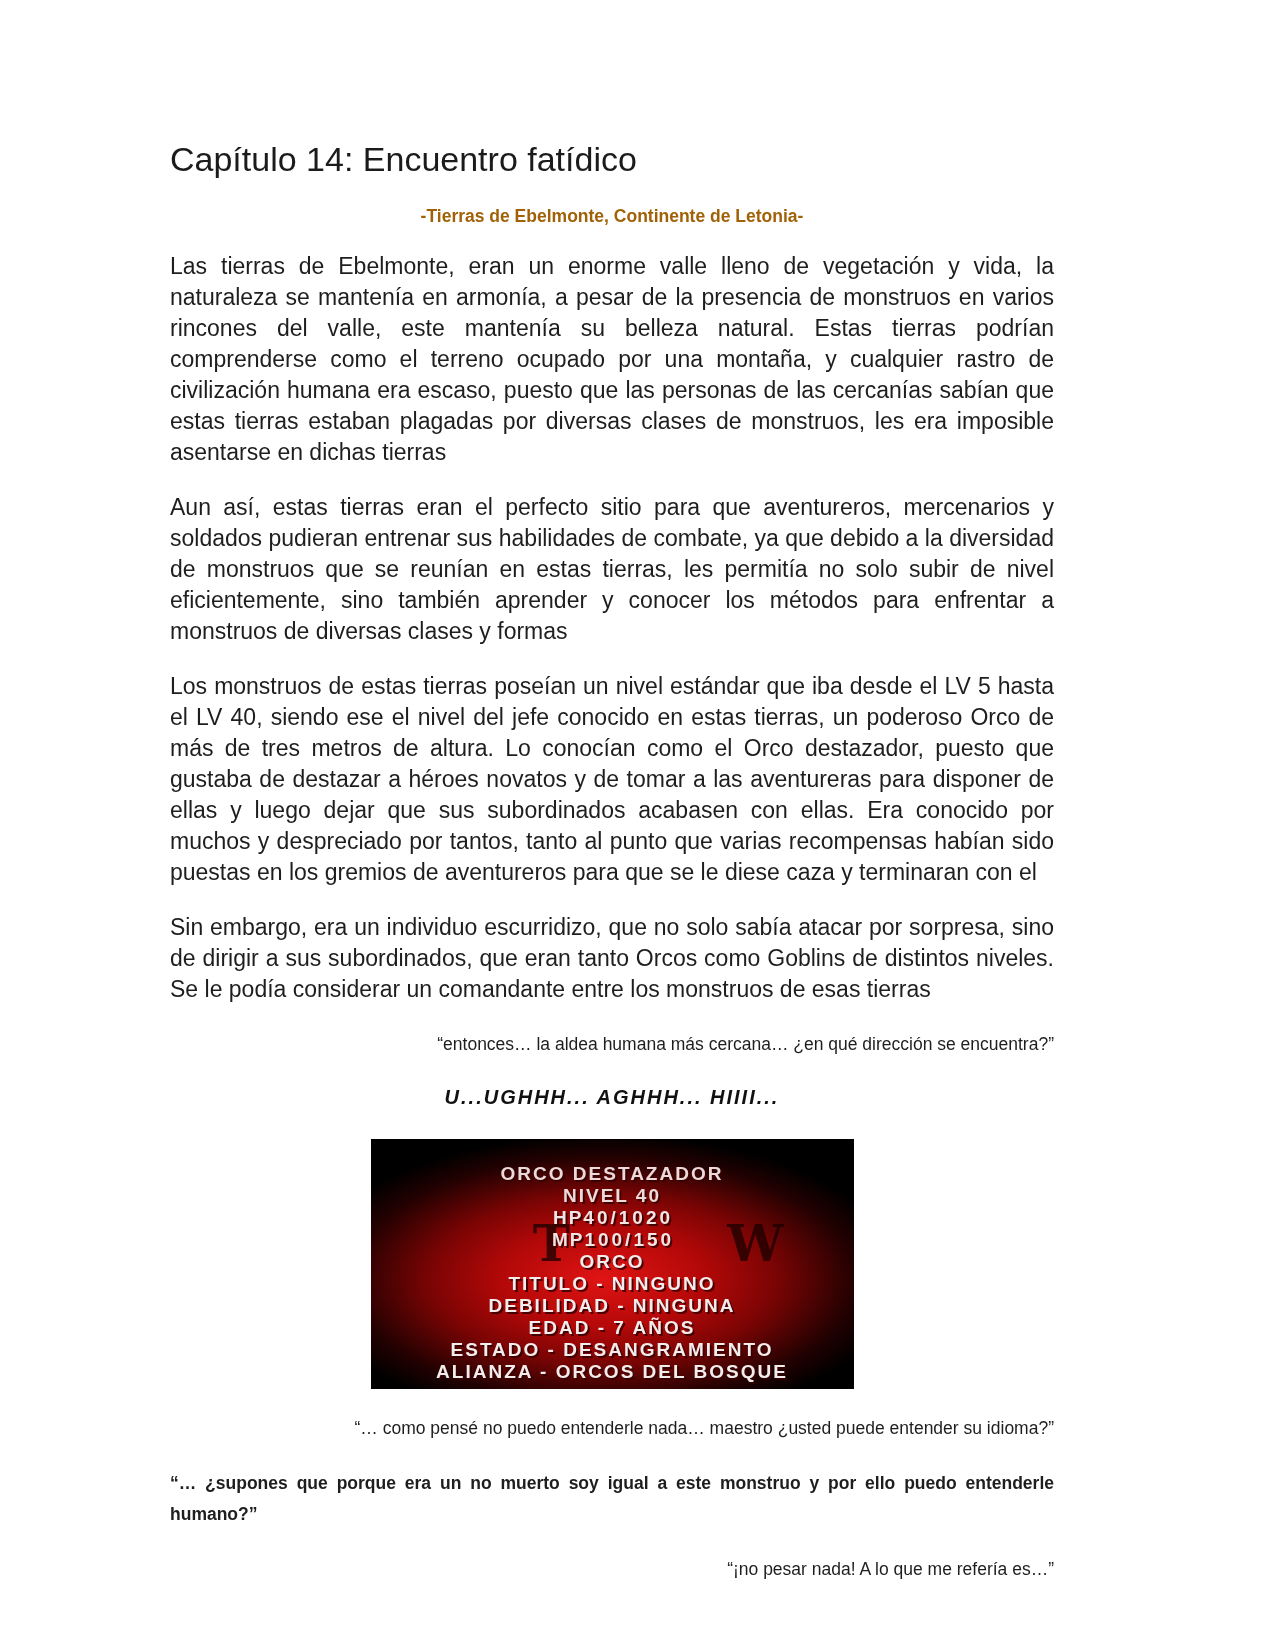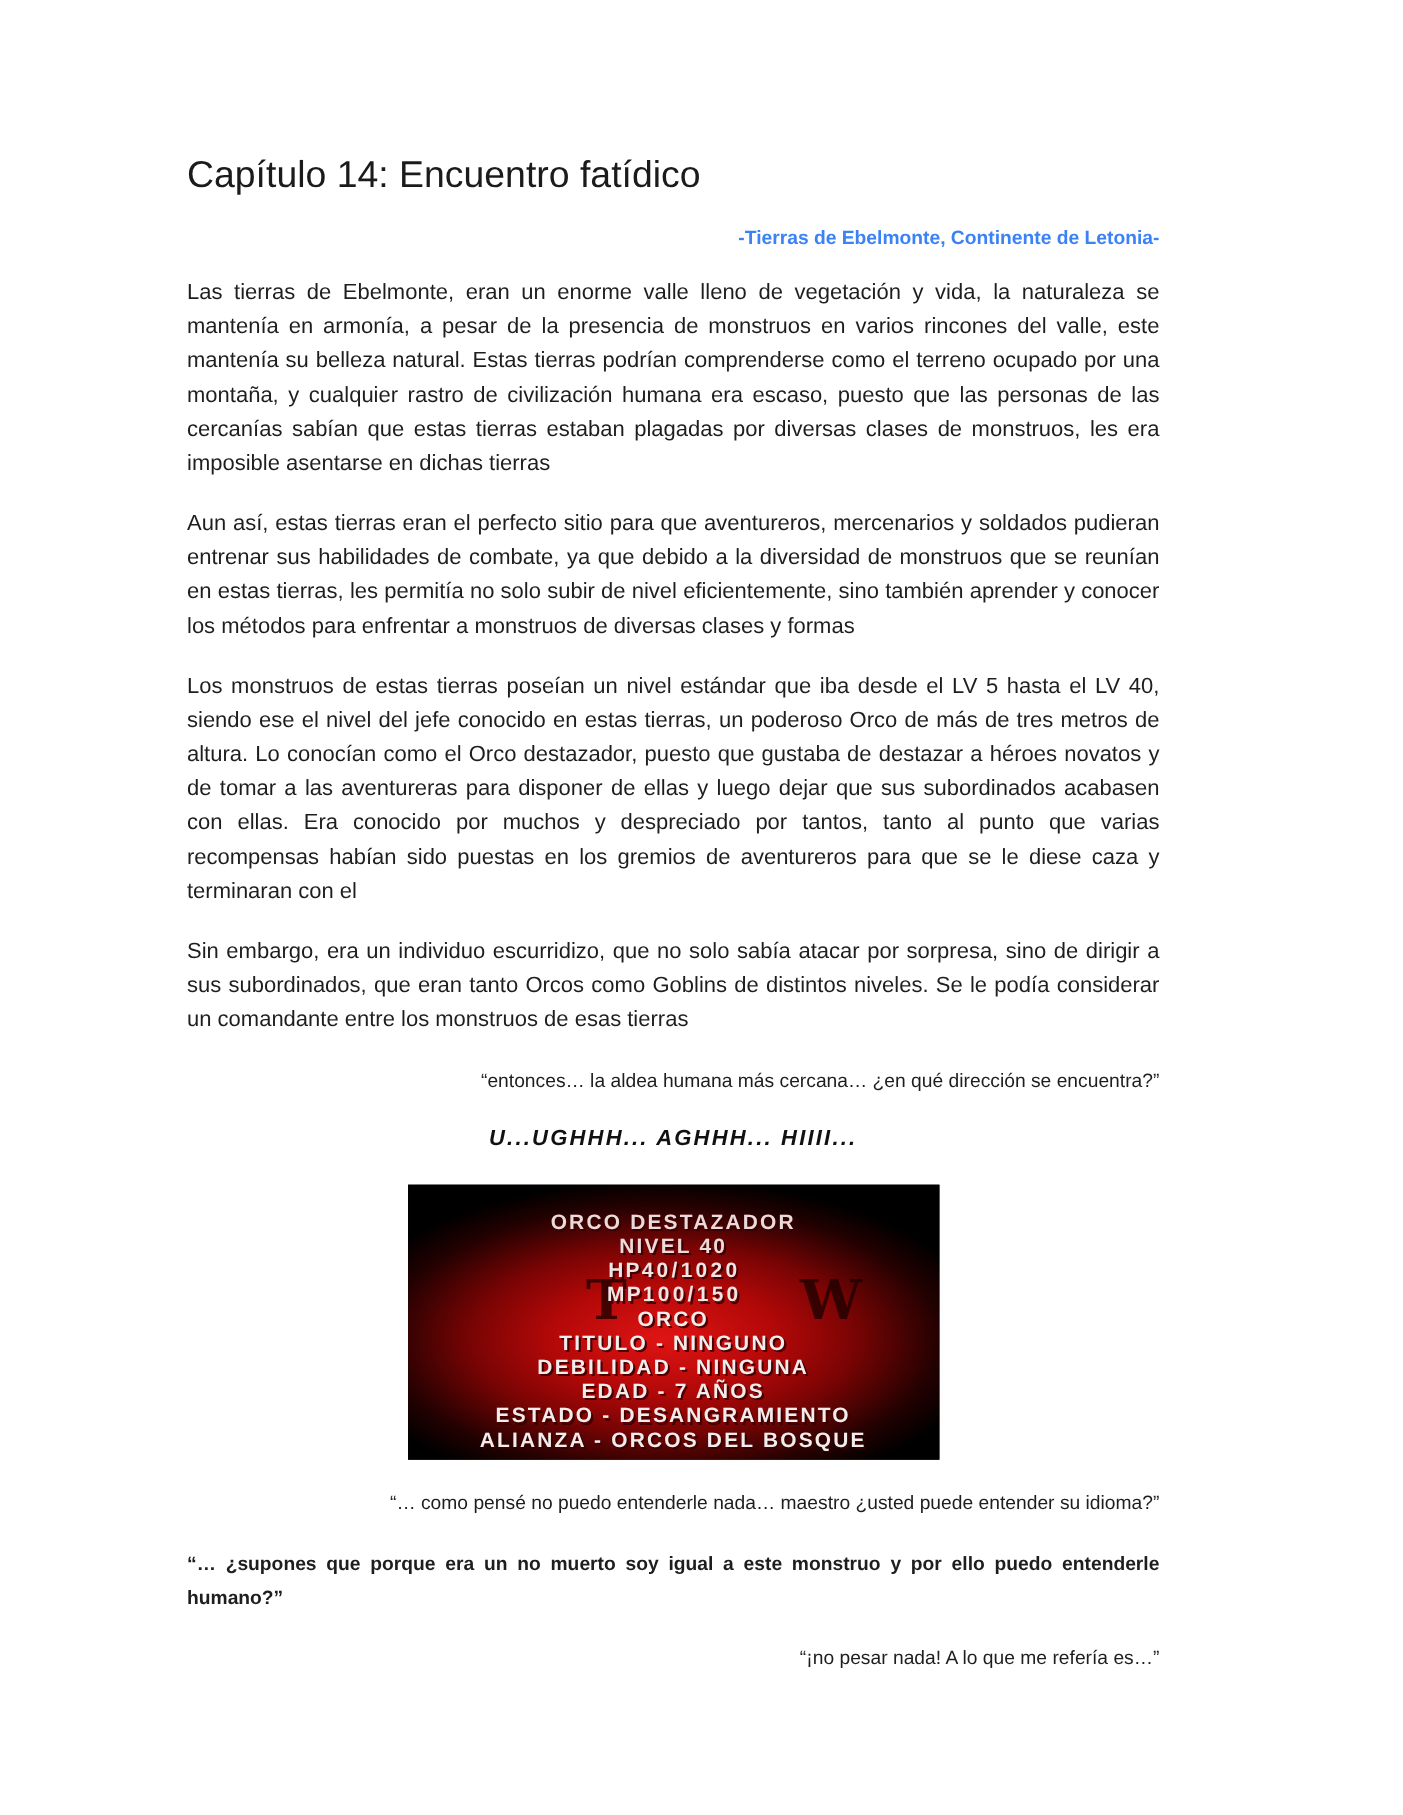--- a/index.html
+++ b/index.html
@@ -7,24 +7,24 @@
     width:1275px;height:1650px;background:#ffffff;position:relative;
     font-family:"Liberation Sans",sans-serif;color:#1e1e1e;
   }
   .page{position:absolute;left:0;top:0;width:1275px;height:1650px;background:#fff;overflow:hidden;}
   .content{position:absolute;left:170px;top:0;width:884px;}
   .doc-title{
     margin-top:136px;font-size:34px;font-weight:400;color:#1b1b1b;
     letter-spacing:0px;line-height:46px;
   }
   .subtitle{
-    margin-top:24px;text-align:right;font-weight:bold;font-size:17.5px;color:#3b82f6;
+    margin-top:24px;text-align:center;font-weight:bold;font-size:17.5px;color:#a16207;
   }
   p.body-par{
-    margin:24px 0 0 0;font-size:20px;line-height:31px;text-align:justify;color:#1e1e1e;
+    margin:24px 0 0 0;font-size:23px;line-height:31px;text-align:justify;color:#1e1e1e;
   }
   p.dialogue{
     margin:24px 0 0 0;font-size:17.5px;line-height:31px;text-align:right;color:#1e1e1e;
   }
   p.dialogue.bold{font-weight:bold;text-align:justify;}
   .scream{
     margin:26px 0 16px 0;text-align:center;font-size:20px;font-weight:bold;font-style:italic;
     letter-spacing:2px;color:#111;
   }
   

